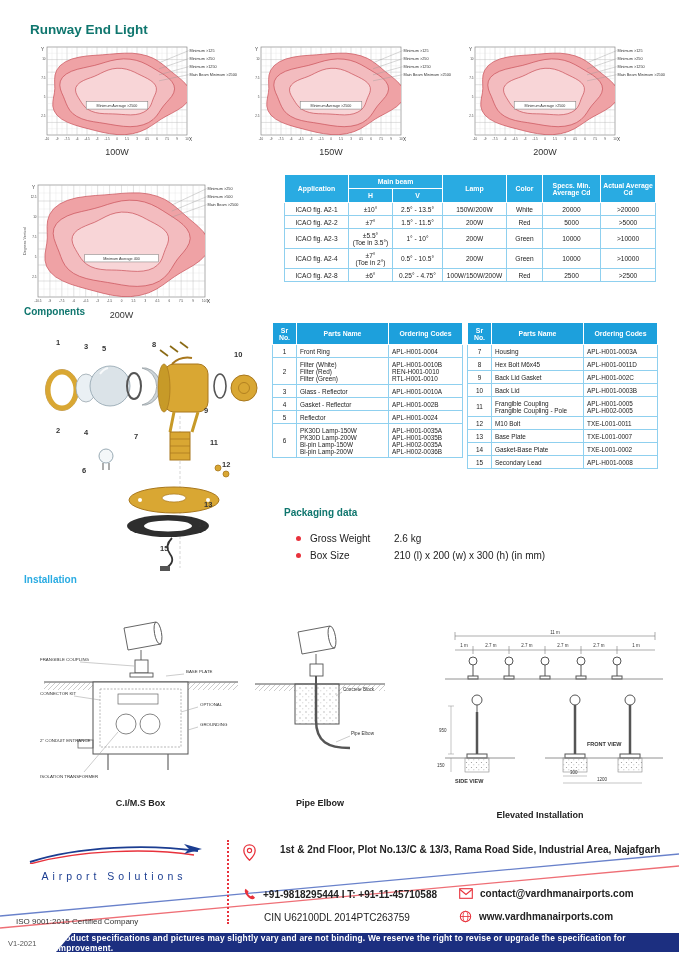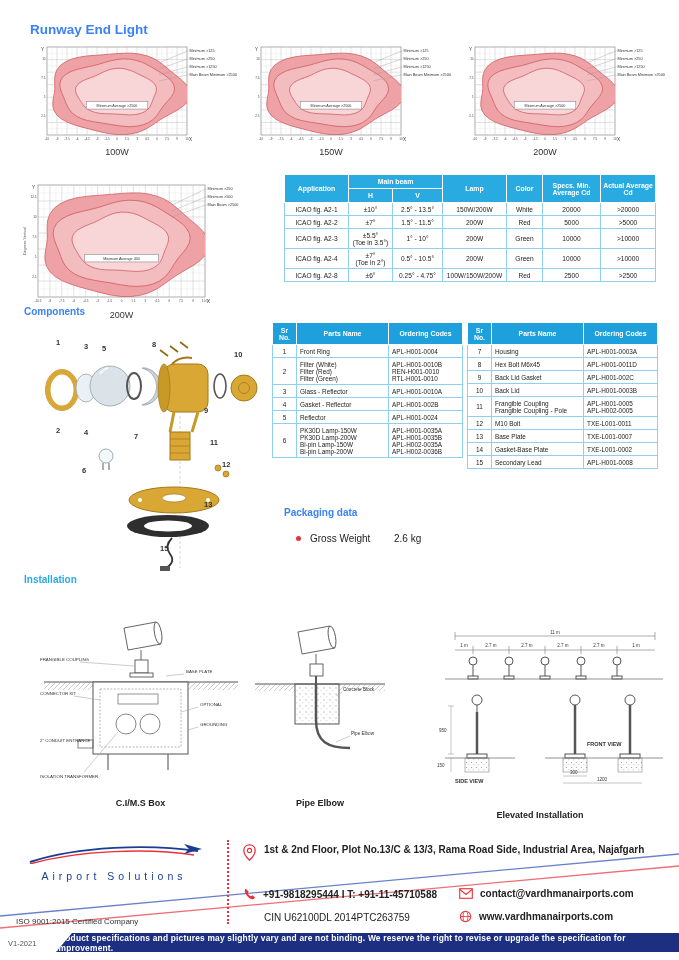--- a/index.html
+++ b/index.html
@@ -2,21 +2,21 @@
 <html><head>
 <meta charset="utf-8">
 <style>
 *{margin:0;padding:0;box-sizing:border-box}
 html,body{background:#fff}
 .page{position:relative;width:679px;height:960px;background:#fff;font-family:"Liberation Sans","DejaVu Sans",sans-serif;overflow:hidden;margin:0 auto}
 .abs{position:absolute}
 svg{font-family:inherit}
 .sec-title{position:absolute;font-weight:700;font-size:13.5px}
 .big-title{font-size:10px}
-.red{color:#3b82f6}
+.red{color:#0f766e}
 .blue{color:#29abe2}
 .chart-box{position:absolute}
 .chart-cap{position:absolute;text-align:center;font-size:9px;color:#333}
 table.spec{position:absolute;border-collapse:collapse;font-size:6.6px;color:#222;text-align:center;table-layout:fixed}
 table.spec th{background:#29abe2;color:#fff;font-size:6.9px;font-weight:700;padding:3px 1px;border:1px solid #fff}
 table.spec td{border:0.8px solid #8fd0ef;padding:2.5px 1px;background:#fff}
 .parts-wrap{position:absolute;display:flex;gap:4px;align-items:flex-start}
 table.parts{border-collapse:collapse;font-size:6.4px;color:#222;table-layout:fixed}
 table.parts th{background:#1da0dc;color:#fff;font-size:6.9px;font-weight:700;padding:3.5px 2px;border:1px solid #fff}
 table.parts td{border:0.8px solid #8fd0ef;padding:2.5px 3px;background:#fff;vertical-align:middle}
@@ -27,21 +27,21 @@
 .bb{background:#29abe2}
 .pack-label{width:84px}
 .note-row{position:absolute;display:flex;font-size:10px;color:#222}
 .comp-num{position:absolute;font-size:7.5px;font-weight:700;color:#333}
 .draw-cap{position:absolute;font-weight:700;font-size:9px;color:#222;text-align:center}
 .footer{position:absolute;left:0;top:820px;width:679px;height:113px}
 .brand-name{font-size:25px;font-weight:700;color:#1b3d91;letter-spacing:1.5px;line-height:1}
 .brand-sub{font-size:10.5px;color:#1b3d91;letter-spacing:4px;margin-top:2px}
 .iso-line{font-size:8px;color:#333}
 .sep{border-left:2px dotted #e8323c;width:0}
-.addr{font-weight:700;font-size:10px;color:#222;margin-left:8px;line-height:1.5;white-space:nowrap}
+.addr{font-weight:700;font-size:10px;color:#222;margin-left:24px;line-height:1.5;white-space:nowrap}
 .crow{display:flex;align-items:center;gap:7px;font-weight:700;font-size:10px;color:#222;white-space:nowrap}
 .version{position:absolute;left:8px;top:939px;font-size:7.5px;color:#555}
 .bottom-bar{position:absolute;left:56px;right:0;top:933px;height:19px;background:#1c2f80;clip-path:polygon(16px 0, 100% 0, 100% 100%, 0 100%);display:flex;align-items:center;justify-content:center}
 .bottom-bar span{color:#fff;font-size:8.4px;font-weight:700;letter-spacing:0.2px}
 </style>
 </head>
 <body>
 
 <div class="page">
 
@@ -756,20 +756,25 @@
         </tbody>
     </table>
   </div>
 
   <div class="abs" id="pack-items" style="left:296px;top:533px;width:360px">
       <div class="pack-row">
         <span class="bullet rb"></span>
         <span class="pack-label">Gross Weight</span>
         <span class="pack-value">2.6 kg</span>
       </div>
+      <div class="pack-row">
+        <span class="bullet rb"></span>
+        <span class="pack-label">Box Size</span>
+        <span class="pack-value">210 (l) x 200 (w) x 300 (h) (in mm)</span>
+      </div>
     </div>
 
 
   <svg class="abs" style="left:38px;top:620px" width="205" height="176" viewBox="0 0 205 176">
     <defs>
       <pattern id="hatch1" width="5" height="5" patternUnits="userSpaceOnUse">
           <line x1="0" y1="5" x2="5" y2="0" stroke="#999" stroke-width="0.5"></line>
         </pattern>
     </defs>
     <g stroke="#555" fill="#fff" stroke-width="0.9">

